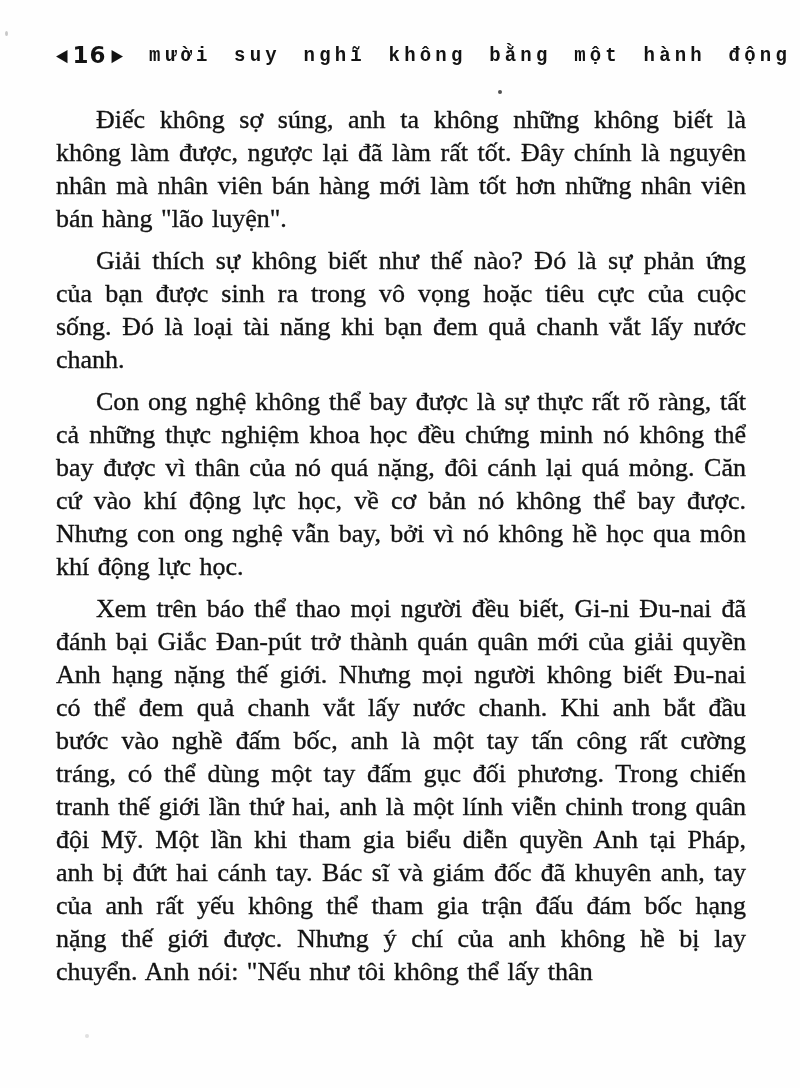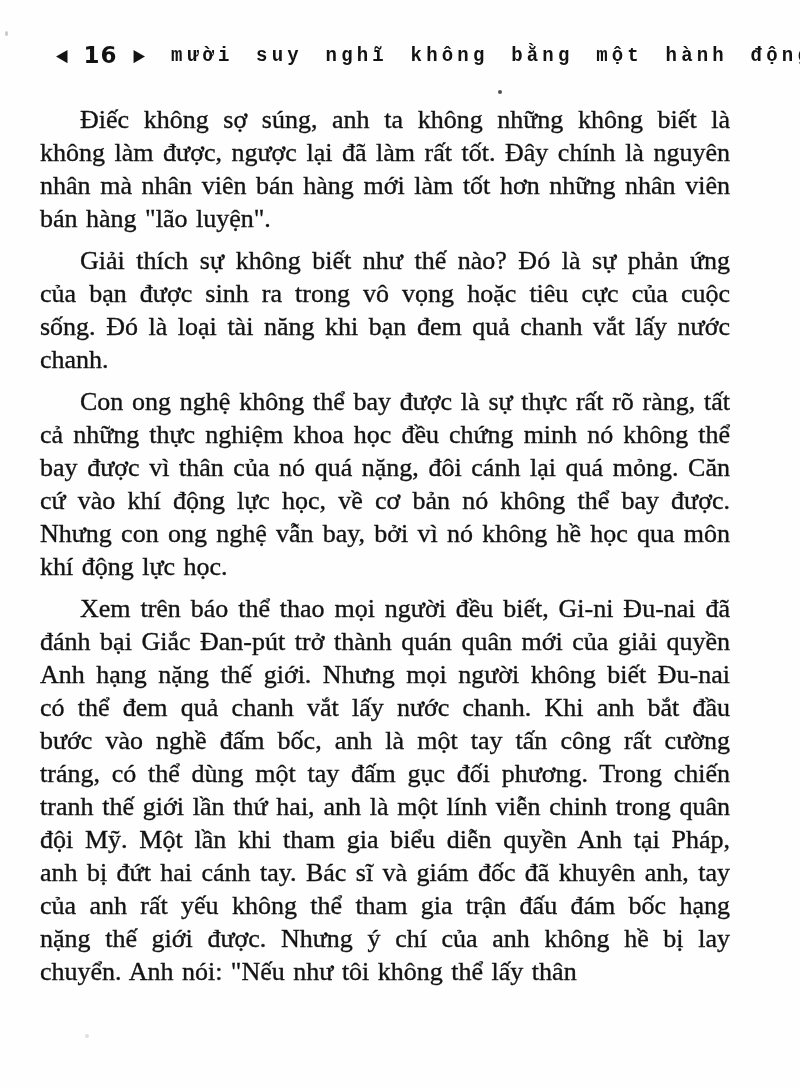--- a/index.html
+++ b/index.html
@@ -33,38 +33,38 @@
     font-weight: 700;
   }
   .arrow {
     font-size: 15px;
     line-height: 1;
     transform: scaleY(1.15);
   }
   .pagenum {
     font-size: 23px;
     line-height: 1;
-    margin: 0 16px;
+    margin: 0 5px;
     letter-spacing: 1px;
   }
   .running-title {
     margin-left: 26px;
     font-family: "Liberation Mono", "DejaVu Sans Mono", monospace;
     font-weight: 700;
     font-size: 19px;
     letter-spacing: 4.2px;
     word-spacing: 7px;
     transform: scaleY(1.08);
     transform-origin: left center;
   }
   
   .body-text {
     position: absolute;
     top: 103px;
-    left: 40px;
+    left: 56px;
     width: 690px;
   }
   .body-text p {
     margin: 0 0 9px 0;
     font-size: 26px;
     line-height: 33px;
     text-align: justify;
     text-indent: 40px;
     word-spacing: 2px;
     -webkit-text-stroke: 0.35px #131313;

